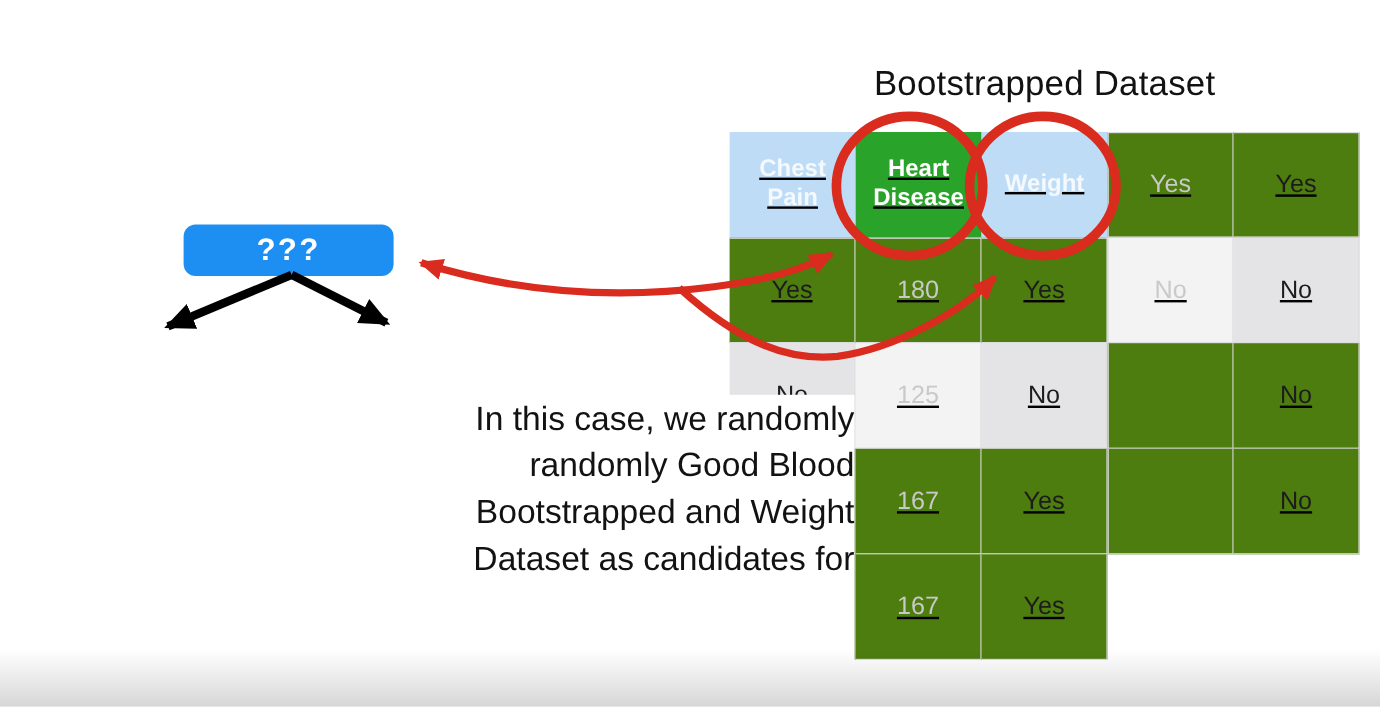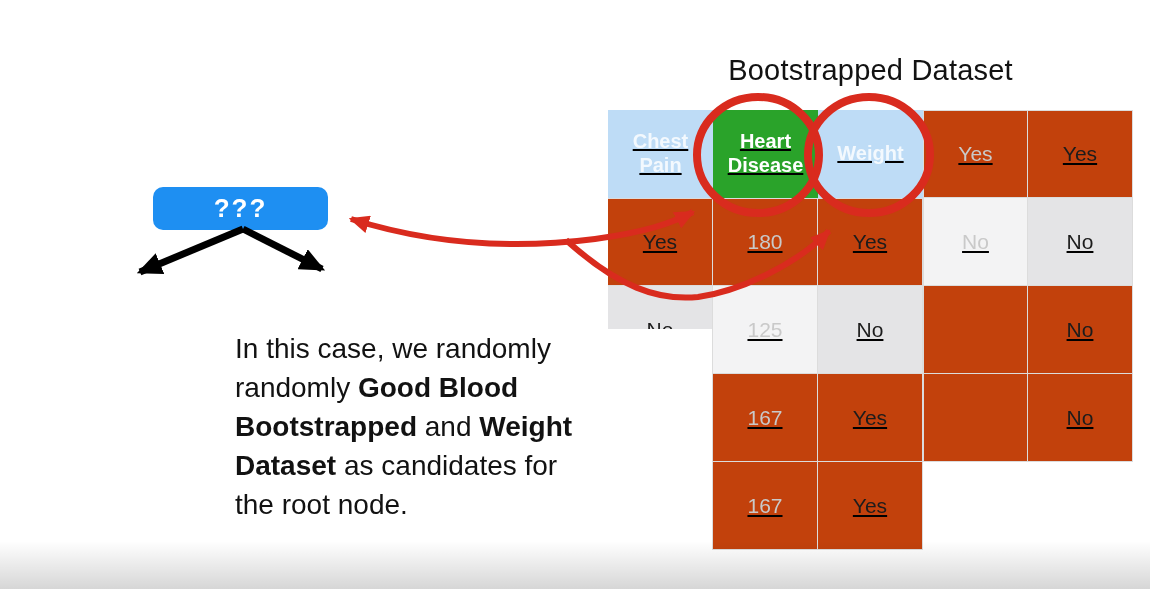--- a/index.html
+++ b/index.html
@@ -20,37 +20,37 @@
   }
   .hcell{
     display:flex;align-items:center;justify-content:center;text-align:center;
     font-weight:bold;font-size:20px;line-height:1.18;padding:2px 6px;box-sizing:border-box;
   }
   .h-faded{background:var(--faded_blue);color:var(--faded_header_text);}
   .h-candidate{background:var(--candidate_blue);color:#ffffff;}
   .h-target{background:var(--target_green);color:#ffffff;}
   .bcell{
     display:flex;align-items:center;justify-content:center;
-    font-size:21px;box-sizing:border-box;background:#c2410c;
+    font-size:21px;box-sizing:border-box;background:#4d7c0f;
     border-right:1px solid var(--border);border-bottom:1px solid var(--border);
   }
   .bcell.first-col{border-left:1px solid var(--border);}
   .bcell.first-row{border-top:1px solid var(--border);}
   .v-dark{color:var(--dark_text);}
   .v-faded{color:var(--faded_text);}
   .r-stripe{background:var(--stripe);}
   .r-stripe.c-faded{background:var(--faded_stripe);text-align:center;}
 
   
   #caption{
     position:absolute;left:235px;top:329px;width:477px;height:222px;
     background:#ffffff;z-index:5;
-    text-align:left;font-size:28px;line-height:39px;color:#121212;
+    text-align:right;font-size:28px;line-height:39px;color:#121212;
   }
-  #caption b{font-weight:bold;}
+  #caption b{font-weight:normal;}
 
   
   #node{
     position:absolute;left:153px;top:187px;width:175px;height:43px;
     background:var(--node_blue);border-radius:10px;z-index:6;
     display:flex;align-items:center;justify-content:center;
     color:#ffffff;font-weight:bold;font-size:26px;letter-spacing:2px;
   }
 
   
@@ -89,21 +89,21 @@
       <div class="bcell v-dark">Yes</div>
       <div class="bcell v-faded c-faded">167</div>
       <div class="bcell v-dark">Yes</div>
       <div class="bcell v-faded c-faded first-col"></div>
       <div class="bcell v-dark">No</div>
       <div class="bcell v-dark">Yes</div>
       <div class="bcell v-faded c-faded">167</div>
       <div class="bcell v-dark">Yes</div>
     </div>
 
-  <div id="caption"><span>In this case, we randomly</span><br><span>randomly </span><b>Good Blood</b><br><b>Bootstrapped</b><span> and </span><b>Weight</b><br><b>Dataset</b><span> as candidates for</span><br><span>the root node.</span></div>
+  <div id="caption"><span>In this case, we randomly</span><br><span>randomly </span><b>Good Blood</b><br><b>Bootstrapped</b><span> and </span><b>Weight</b><br><b>Dataset</b><span> as candidates for</span><br></div>
 
   <div id="node">
     <span>???</span>
   </div>
 
   <svg id="overlay" width="1150" height="589" viewBox="0 0 1150 589">
     <defs>
       <marker id="ared" markerWidth="3.4" markerHeight="3" refX="3" refY="1.5" orient="auto-start-reverse" markerUnits="strokeWidth">
         <polygon points="0,0 3.4,1.5 0,3" fill="#d92b1e"></polygon>
       </marker>

